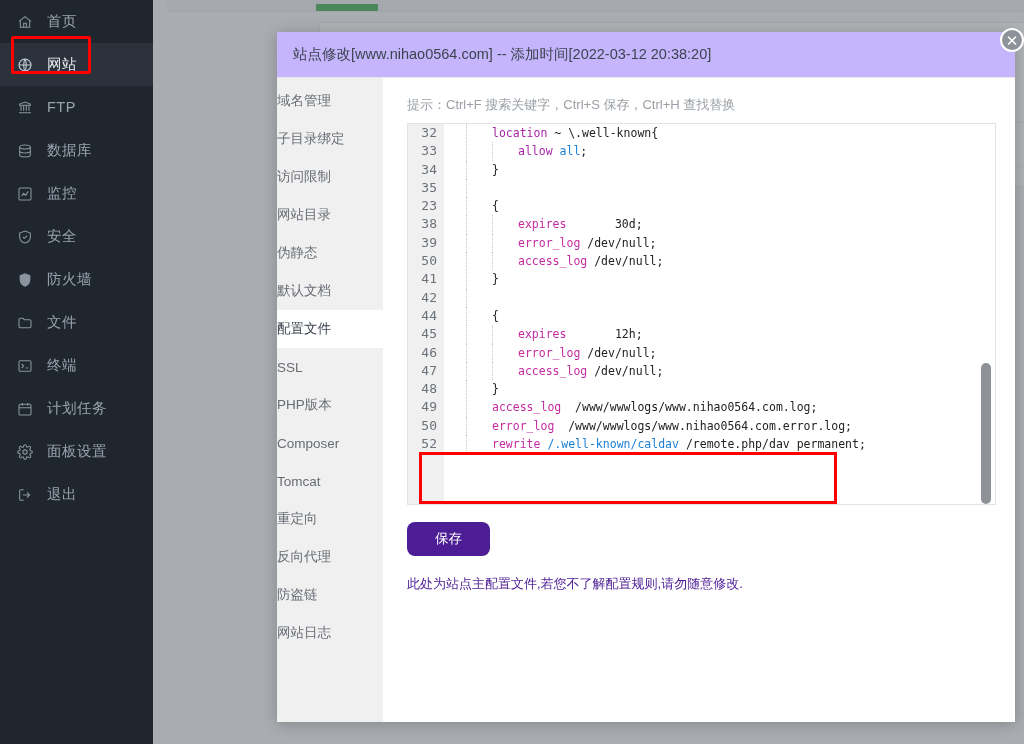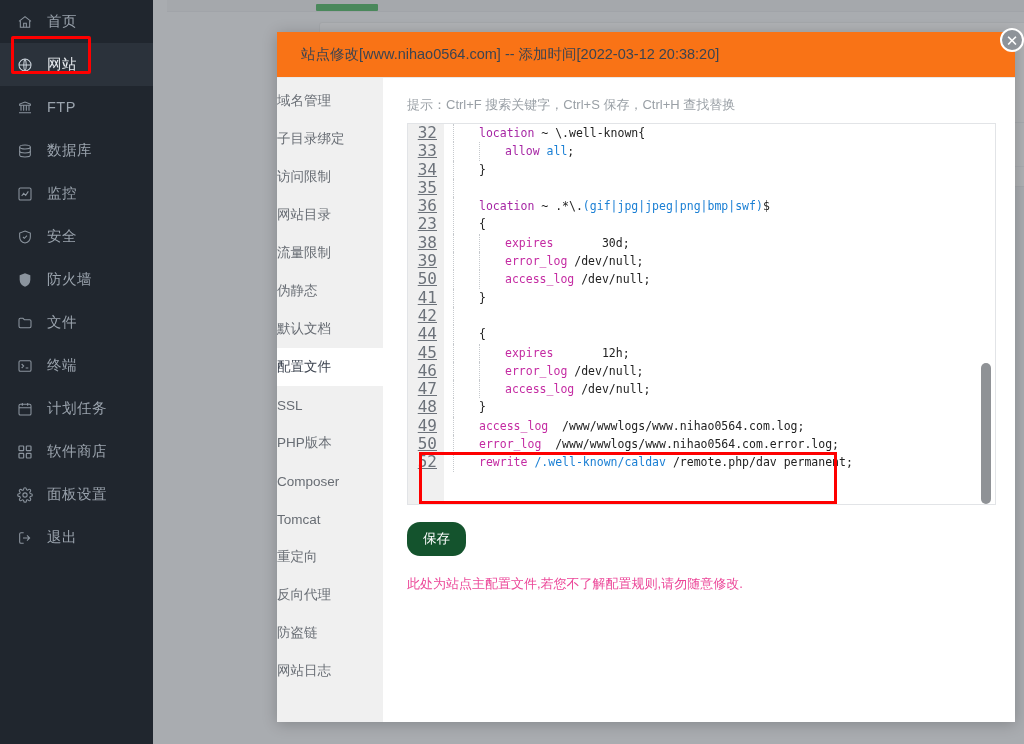--- a/index.html
+++ b/index.html
@@ -139,23 +139,23 @@
     position: absolute; left: 277px; top: 32px;
     width: 738px; height: 690px;
     background: #fff;
     box-shadow: 0 2px 14px rgba(0,0,0,.22);
     z-index: 20;
     display: flex; flex-direction: column;
   }
   .modal-title {
     height: 46px; flex: 0 0 46px;
     display: flex; align-items: center;
-    padding-left: 24px;
+    padding-left: 16px;
     font-size: 14.5px; color: #3d4450;
-    background: #f97316;
+    background: #c4b5fd;
     border-bottom: 1px solid #e8e8e8;
   }
   .modal-close {
     position: absolute; left: 1000px; top: 28px;
     width: 24px; height: 24px; border-radius: 50%;
     background: #8e9399; color: #fff;
     display: flex; align-items: center; justify-content: center;
     font-size: 15px; line-height: 1;
     border: 2px solid #fff;
     cursor: pointer; z-index: 50;
@@ -200,24 +200,23 @@
   .code-area {
     position: absolute; left: 0; top: 0; right: 0; bottom: 0;
     font-family: "DejaVu Sans Mono", "Liberation Mono", monospace;
     font-size: 11.5px; line-height: 18.3px;
   }
   .cl { display: flex; height: 18.3px; white-space: pre; }
   .ln {
     width: 36px; flex: 0 0 36px;
     text-align: right; padding-right: 7px;
     color: #6c727a; background: #f0f0f0;
-    font-size: 16px;
-    text-decoration: underline;
-  }
-  .ctext { padding-left: 9px; color: #222; position: relative; }
+    font-size: 13px;
+  }
+  .ctext { padding-left: 9px; color: #222; position: relative; margin-left: 13px; }
   .ind {
     display: inline-block; width: 26px;
     border-left: 1px dotted #c6c9cd;
     height: 18.3px; vertical-align: top;
   }
   .kw { color: #a626a4; }       
   .kw2 { color: #c42ba2; }      
   .str { color: #1a7fd4; }      
   .pl { color: #222; }
 
@@ -237,28 +236,28 @@
   .anno-code {
     position: absolute;
     left: 11px; top: 328px;
     width: 418px; height: 52px;
     border: 3px solid #fe0000;
     z-index: 9; pointer-events: none;
   }
 
   .save-row { margin-top: 17px; }
   .btn-save {
-    background: #14532d; color: #fff;
-    border: 0; border-radius: 13px;
-    font-size: 13.5px; padding: 8px 16px;
+    background: #4c1d95; color: #fff;
+    border: 0; border-radius: 8px;
+    font-size: 13.5px; padding: 8px 28px;
     cursor: pointer; font-family: inherit;
   }
   .foot-note {
     margin-top: 19px;
-    font-size: 13px; color: #ec4899;
+    font-size: 13px; color: #4c1d95;
   }
 </style>
 </head>
 <body>
 
 <div id="root">
 
   <div class="page">
     <div class="page-topbar">
       <div class="page-tabmark"></div>
@@ -291,21 +290,20 @@
 
   <div class="modal">
     <div class="modal-title">站点修改[www.nihao0564.com] -- 添加时间[2022-03-12 20:38:20]</div>
 
     <div class="modal-body">
       <div class="modal-nav" id="modal-nav">
           <div class="nav-item">域名管理</div>
           <div class="nav-item">子目录绑定</div>
           <div class="nav-item">访问限制</div>
           <div class="nav-item">网站目录</div>
-          <div class="nav-item">流量限制</div>
           <div class="nav-item">伪静态</div>
           <div class="nav-item">默认文档</div>
           <div class="nav-item active">配置文件</div>
           <div class="nav-item">SSL</div>
           <div class="nav-item">PHP版本</div>
           <div class="nav-item">Composer</div>
           <div class="nav-item">Tomcat</div>
           <div class="nav-item">重定向</div>
           <div class="nav-item">反向代理</div>
           <div class="nav-item">防盗链</div>
@@ -315,21 +313,20 @@
       <div class="modal-main">
         <div class="hint">提示：Ctrl+F 搜索关键字，Ctrl+S 保存，Ctrl+H 查找替换</div>
 
         <div class="editor-wrap">
           <div class="gutter"></div>
           <div class="code-area" id="code-area">
               <div class="cl"><span class="ln">32</span><span class="ctext"><span class="ind"></span><span class="kw">location </span><span class="pl">~ \.well-known{</span></span></div>
               <div class="cl"><span class="ln">33</span><span class="ctext"><span class="ind"></span><span class="ind"></span><span class="kw">allow </span><span class="str">all</span><span class="pl">;</span></span></div>
               <div class="cl"><span class="ln">34</span><span class="ctext"><span class="ind"></span><span class="pl">}</span></span></div>
               <div class="cl"><span class="ln">35</span><span class="ctext"><span class="ind"></span></span></div>
-              <div class="cl"><span class="ln">36</span><span class="ctext"><span class="ind"></span><span class="kw">location </span><span class="pl">~ .*\.</span><span class="str">(gif|jpg|jpeg|png|bmp|swf)</span><span class="pl">$</span></span></div>
               <div class="cl"><span class="ln">23</span><span class="ctext"><span class="ind"></span><span class="pl">{</span></span></div>
               <div class="cl"><span class="ln">38</span><span class="ctext"><span class="ind"></span><span class="ind"></span><span class="kw2">expires </span><span class="pl">      30d;</span></span></div>
               <div class="cl"><span class="ln">39</span><span class="ctext"><span class="ind"></span><span class="ind"></span><span class="kw2">error_log </span><span class="pl">/dev/null;</span></span></div>
               <div class="cl"><span class="ln">50</span><span class="ctext"><span class="ind"></span><span class="ind"></span><span class="kw2">access_log </span><span class="pl">/dev/null;</span></span></div>
               <div class="cl"><span class="ln">41</span><span class="ctext"><span class="ind"></span><span class="pl">}</span></span></div>
               <div class="cl"><span class="ln">42</span><span class="ctext"><span class="ind"></span></span></div>
               <div class="cl"><span class="ln">44</span><span class="ctext"><span class="ind"></span><span class="pl">{</span></span></div>
               <div class="cl"><span class="ln">45</span><span class="ctext"><span class="ind"></span><span class="ind"></span><span class="kw2">expires </span><span class="pl">      12h;</span></span></div>
               <div class="cl"><span class="ln">46</span><span class="ctext"><span class="ind"></span><span class="ind"></span><span class="kw2">error_log </span><span class="pl">/dev/null;</span></span></div>
               <div class="cl"><span class="ln">47</span><span class="ctext"><span class="ind"></span><span class="ind"></span><span class="kw2">access_log </span><span class="pl">/dev/null;</span></span></div>
@@ -441,31 +438,20 @@
         <span class="ic">
           <svg viewBox="0 0 24 24" fill="none" stroke="currentColor" stroke-width="1.6">
             <rect x="3" y="5" width="18" height="16" rx="2"></rect>
             <path d="M3 10h18M8 3v4M16 3v4"></path>
           </svg>
         </span>
         <span class="side-label">计划任务</span>
       </div>
       <div class="side-item">
         <span class="ic">
-          <svg viewBox="0 0 24 24" fill="none" stroke="currentColor" stroke-width="1.8">
-            <rect x="3" y="3" width="7" height="7" rx="1"></rect>
-            <rect x="14" y="3" width="7" height="7" rx="1"></rect>
-            <rect x="3" y="14" width="7" height="7" rx="1"></rect>
-            <rect x="14" y="14" width="7" height="7" rx="1"></rect>
-          </svg>
-        </span>
-        <span class="side-label">软件商店</span>
-      </div>
-      <div class="side-item">
-        <span class="ic">
           <svg viewBox="0 0 24 24" fill="none" stroke="currentColor" stroke-width="1.6">
             <circle cx="12" cy="12" r="3.2"></circle>
             <path d="M19.4 15a1.6 1.6 0 00.3 1.8l.1.1a2 2 0 11-2.8 2.8l-.1-.1a1.6 1.6 0 00-1.8-.3 1.6 1.6 0 00-1 1.5V21a2 2 0 11-4 0v-.1a1.6 1.6 0 00-1-1.5 1.6 1.6 0 00-1.8.3l-.1.1a2 2 0 11-2.8-2.8l.1-.1a1.6 1.6 0 00.3-1.8 1.6 1.6 0 00-1.5-1H3a2 2 0 110-4h.1a1.6 1.6 0 001.5-1 1.6 1.6 0 00-.3-1.8l-.1-.1a2 2 0 112.8-2.8l.1.1a1.6 1.6 0 001.8.3H9a1.6 1.6 0 001-1.5V3a2 2 0 114 0v.1a1.6 1.6 0 001 1.5 1.6 1.6 0 001.8-.3l.1-.1a2 2 0 112.8 2.8l-.1.1a1.6 1.6 0 00-.3 1.8V9a1.6 1.6 0 001.5 1H21a2 2 0 110 4h-.1a1.6 1.6 0 00-1.5 1z"></path>
           </svg>
         </span>
         <span class="side-label">面板设置</span>
       </div>
       <div class="side-item">
         <span class="ic">
           <svg viewBox="0 0 24 24" fill="none" stroke="currentColor" stroke-width="1.6">

